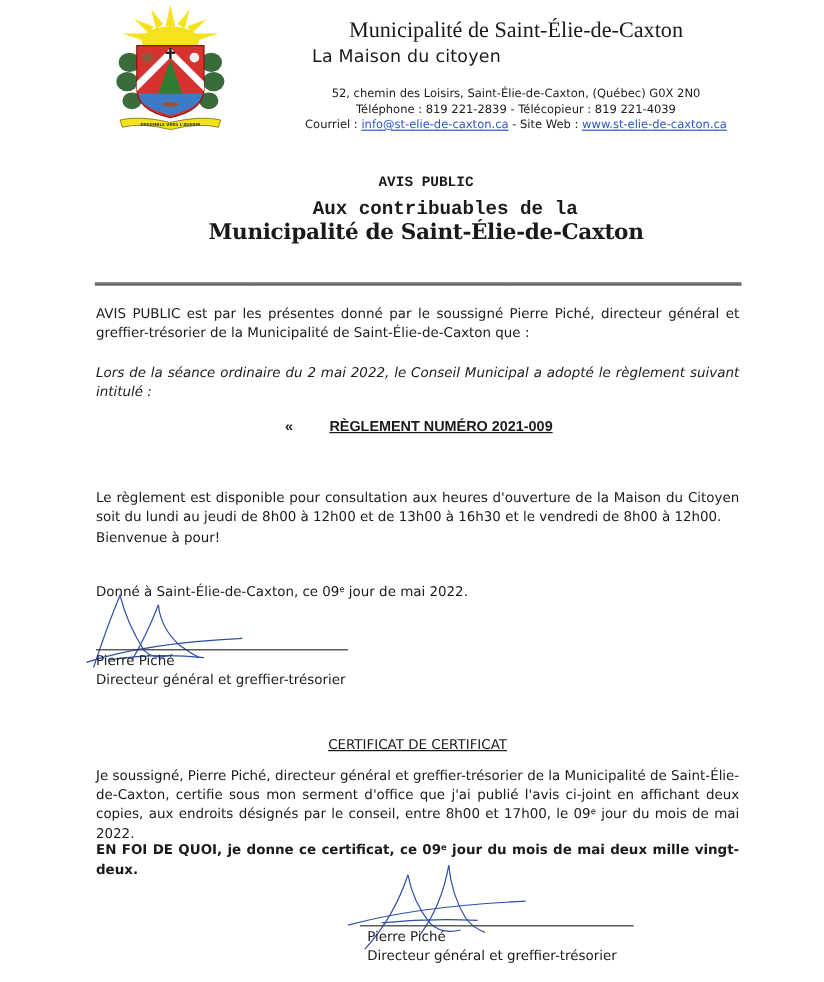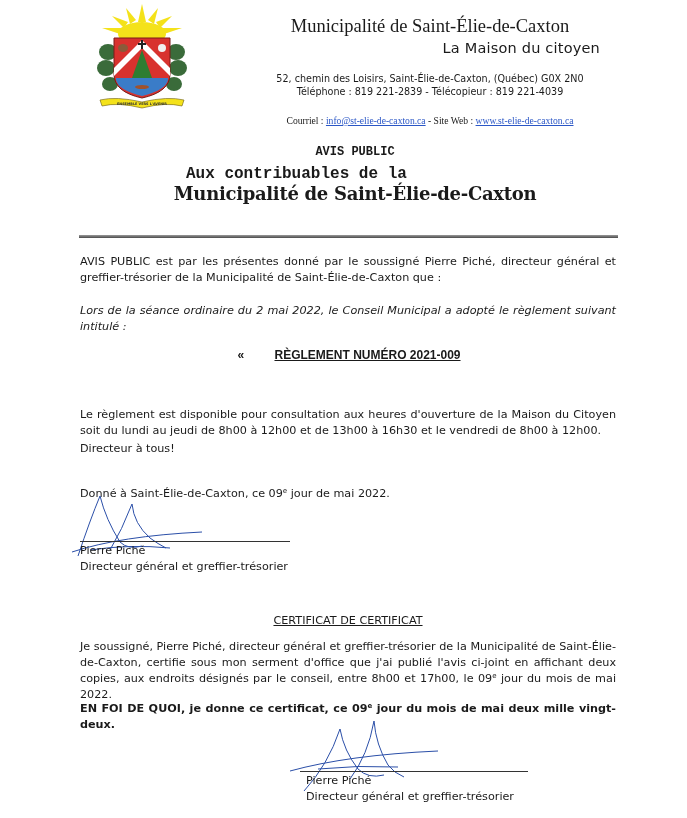--- a/index.html
+++ b/index.html
@@ -5,29 +5,29 @@
   html, body { margin: 0; padding: 0; background: #ffffff; }
   body { width: 687px; height: 818px; position: relative; overflow: hidden; color: #1a1a1a; }
   .abs { position: absolute; }
   .sans { font-family: "DejaVu Sans", sans-serif; }
   .serif { font-family: "Liberation Serif", serif; }
   .mono { font-family: "Liberation Mono", monospace; }
 
   #logo { left: 96px; top: 4px; width: 92px; height: 108px; }
 
   #muni-name { left: 260px; top: 16px; width: 340px; text-align: center; font-size: 18.5px; }
-  #maison { left: 260px; top: 40px; width: 340px; text-align: right; font-size: 14.5px; font-family: "DejaVu Sans", sans-serif; letter-spacing: 0.2px; }
+  #maison { left: 260px; top: 40px; width: 340px; text-align: left; font-size: 14.5px; font-family: "DejaVu Sans", sans-serif; letter-spacing: 0.2px; }
   .contact { left: 240px; width: 380px; text-align: center; font-size: 9.6px; line-height: 12.5px; }
   #addr { top: 73px; text-align: center; }
   #tel { top: 86px; }
-  #mail { top: 115px; font-family: Liberation Serif, serif; }
+  #mail { top: 99px; }
   .link { color: #2a56c6; text-decoration: underline; }
 
   #t1 { left: 190px; top: 145px; width: 330px; text-align: center; font-size: 12px; font-weight: bold; }
-  #t2 { left: 186px; top: 165px; width: 330px; text-align: left; font-size: 16px; font-weight: bold; }
+  #t2 { left: 206px; top: 165px; width: 330px; text-align: center; font-size: 16px; font-weight: bold; }
   #t3 { left: 170px; top: 183px; width: 370px; text-align: center; font-size: 18px; font-weight: bold; font-family: "DejaVu Serif", serif; letter-spacing: -0.3px; }
 
   #rule { left: 79px; top: 235px; width: 539px; height: 3px; background: linear-gradient(#9a9a9a, #4a4a4a); }
 
   .p { left: 80px; width: 536px; font-size: 11.2px; line-height: 16px; text-align: justify; }
   #p1 { top: 254px; }
   #p2 { top: 303px; font-style: italic; }
   #reg { left: 76px; width: 546px; top: 348px; text-align: center; font-family: "Liberation Sans", sans-serif; font-weight: bold; font-size: 12px; line-height: 15px; }
   #reg span.u { text-decoration: underline; margin-left: 27px; }
   #p3 { top: 407px; }
@@ -99,21 +99,21 @@
 <div id="rule" class="abs"></div>
 
 <div id="p1" class="abs p sans">AVIS PUBLIC est par les présentes donné par le soussigné Pierre Piché, directeur général et greffier-trésorier de la Municipalité de Saint-Élie-de-Caxton que :</div>
 <div id="p2" class="abs p sans">Lors de la séance ordinaire du 2 mai 2022, le Conseil Municipal a adopté le règlement suivant intitulé :</div>
 
 <div id="reg" class="abs">
   <div><span>« </span><span class="u">RÈGLEMENT NUMÉRO 2021-009</span></div>
 </div>
 
 <div id="p3" class="abs p sans">Le règlement est disponible pour consultation aux heures d'ouverture de la Maison du Citoyen soit du lundi au jeudi de 8h00 à 12h00 et de 13h00 à 16h30 et le vendredi de 8h00 à 12h00.</div>
-<div id="welcome" class="abs p sans">Directeur à tous!</div>
+<div id="welcome" class="abs p sans">Bienvenue à pour!</div>
 <div id="donne" class="abs p sans"><span>Donné à Saint-Élie-de-Caxton, ce 09</span><sup>e</sup><span> jour de mai 2022.</span></div>
 
 <svg class="sig" style="left:70px; top:490px; width:140px; height:70px;" viewBox="0 0 140 70">
   <g fill="none" stroke="#2b4fa8" stroke-width="1">
     <path d="M8,66 Q20,30 30,6 Q36,30 50,52 Q58,60 72,56"></path>
     <path d="M40,60 Q52,40 62,14 Q64,34 80,48 Q88,54 96,58"></path>
     <path d="M2,62 Q50,46 132,42"></path>
     <path d="M20,60 Q60,54 100,58"></path>
   </g>
 </svg>

